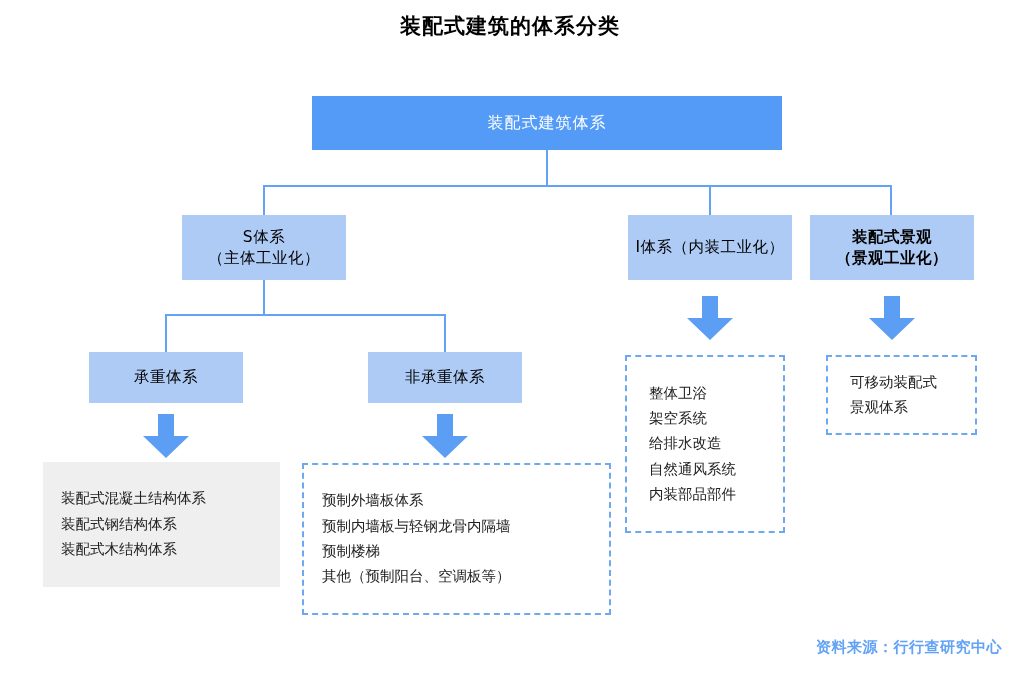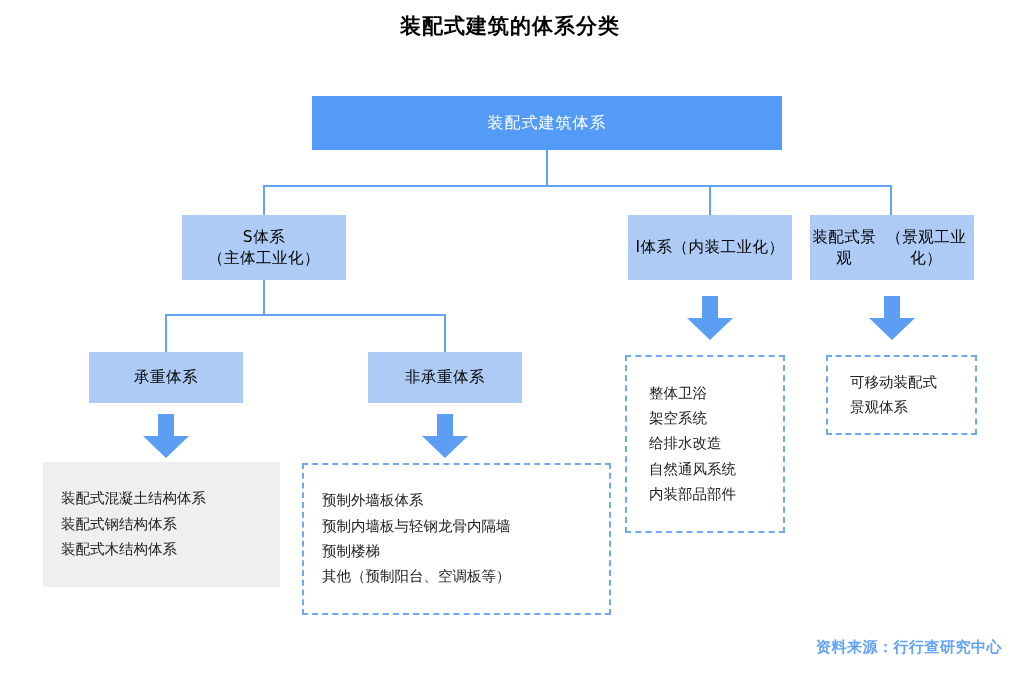--- a/index.html
+++ b/index.html
@@ -116,21 +116,21 @@
   <div class="abs node node-l2" style="left:182px; top:215px; width:164px; height:65px; flex-direction:column;">
     <span>S体系</span>
     <span>（主体工业化）</span>
   </div>
 
   <div class="abs node node-l2" style="left:628px; top:215px; width:164px; height:65px; flex-direction:row;">
     <span>I体系</span>
     <span>（内装工业化）</span>
   </div>
 
-  <div class="abs node node-l2" style="left:810px; top:215px; width:164px; height:65px; flex-direction:row;">
+  <div class="abs node node-l2" style="left:810px; top:215px; width:164px; height:65px; flex-direction:column;font-weight:bold;">
     <span>装配式景观</span>
     <span>（景观工业化）</span>
   </div>
 
   <div class="abs conn vline" style="left:263px; top:280px; height:35px;"></div>
   <div class="abs conn hline" style="left:165px; top:314px; width:281px;"></div>
   <div class="abs conn vline" style="left:165px; top:314px; height:38px;"></div>
   <div class="abs conn vline" style="left:444px; top:314px; height:38px;"></div>
 
   <div class="abs node node-l3" style="left:89px; top:352px; width:154px; height:51px;">

